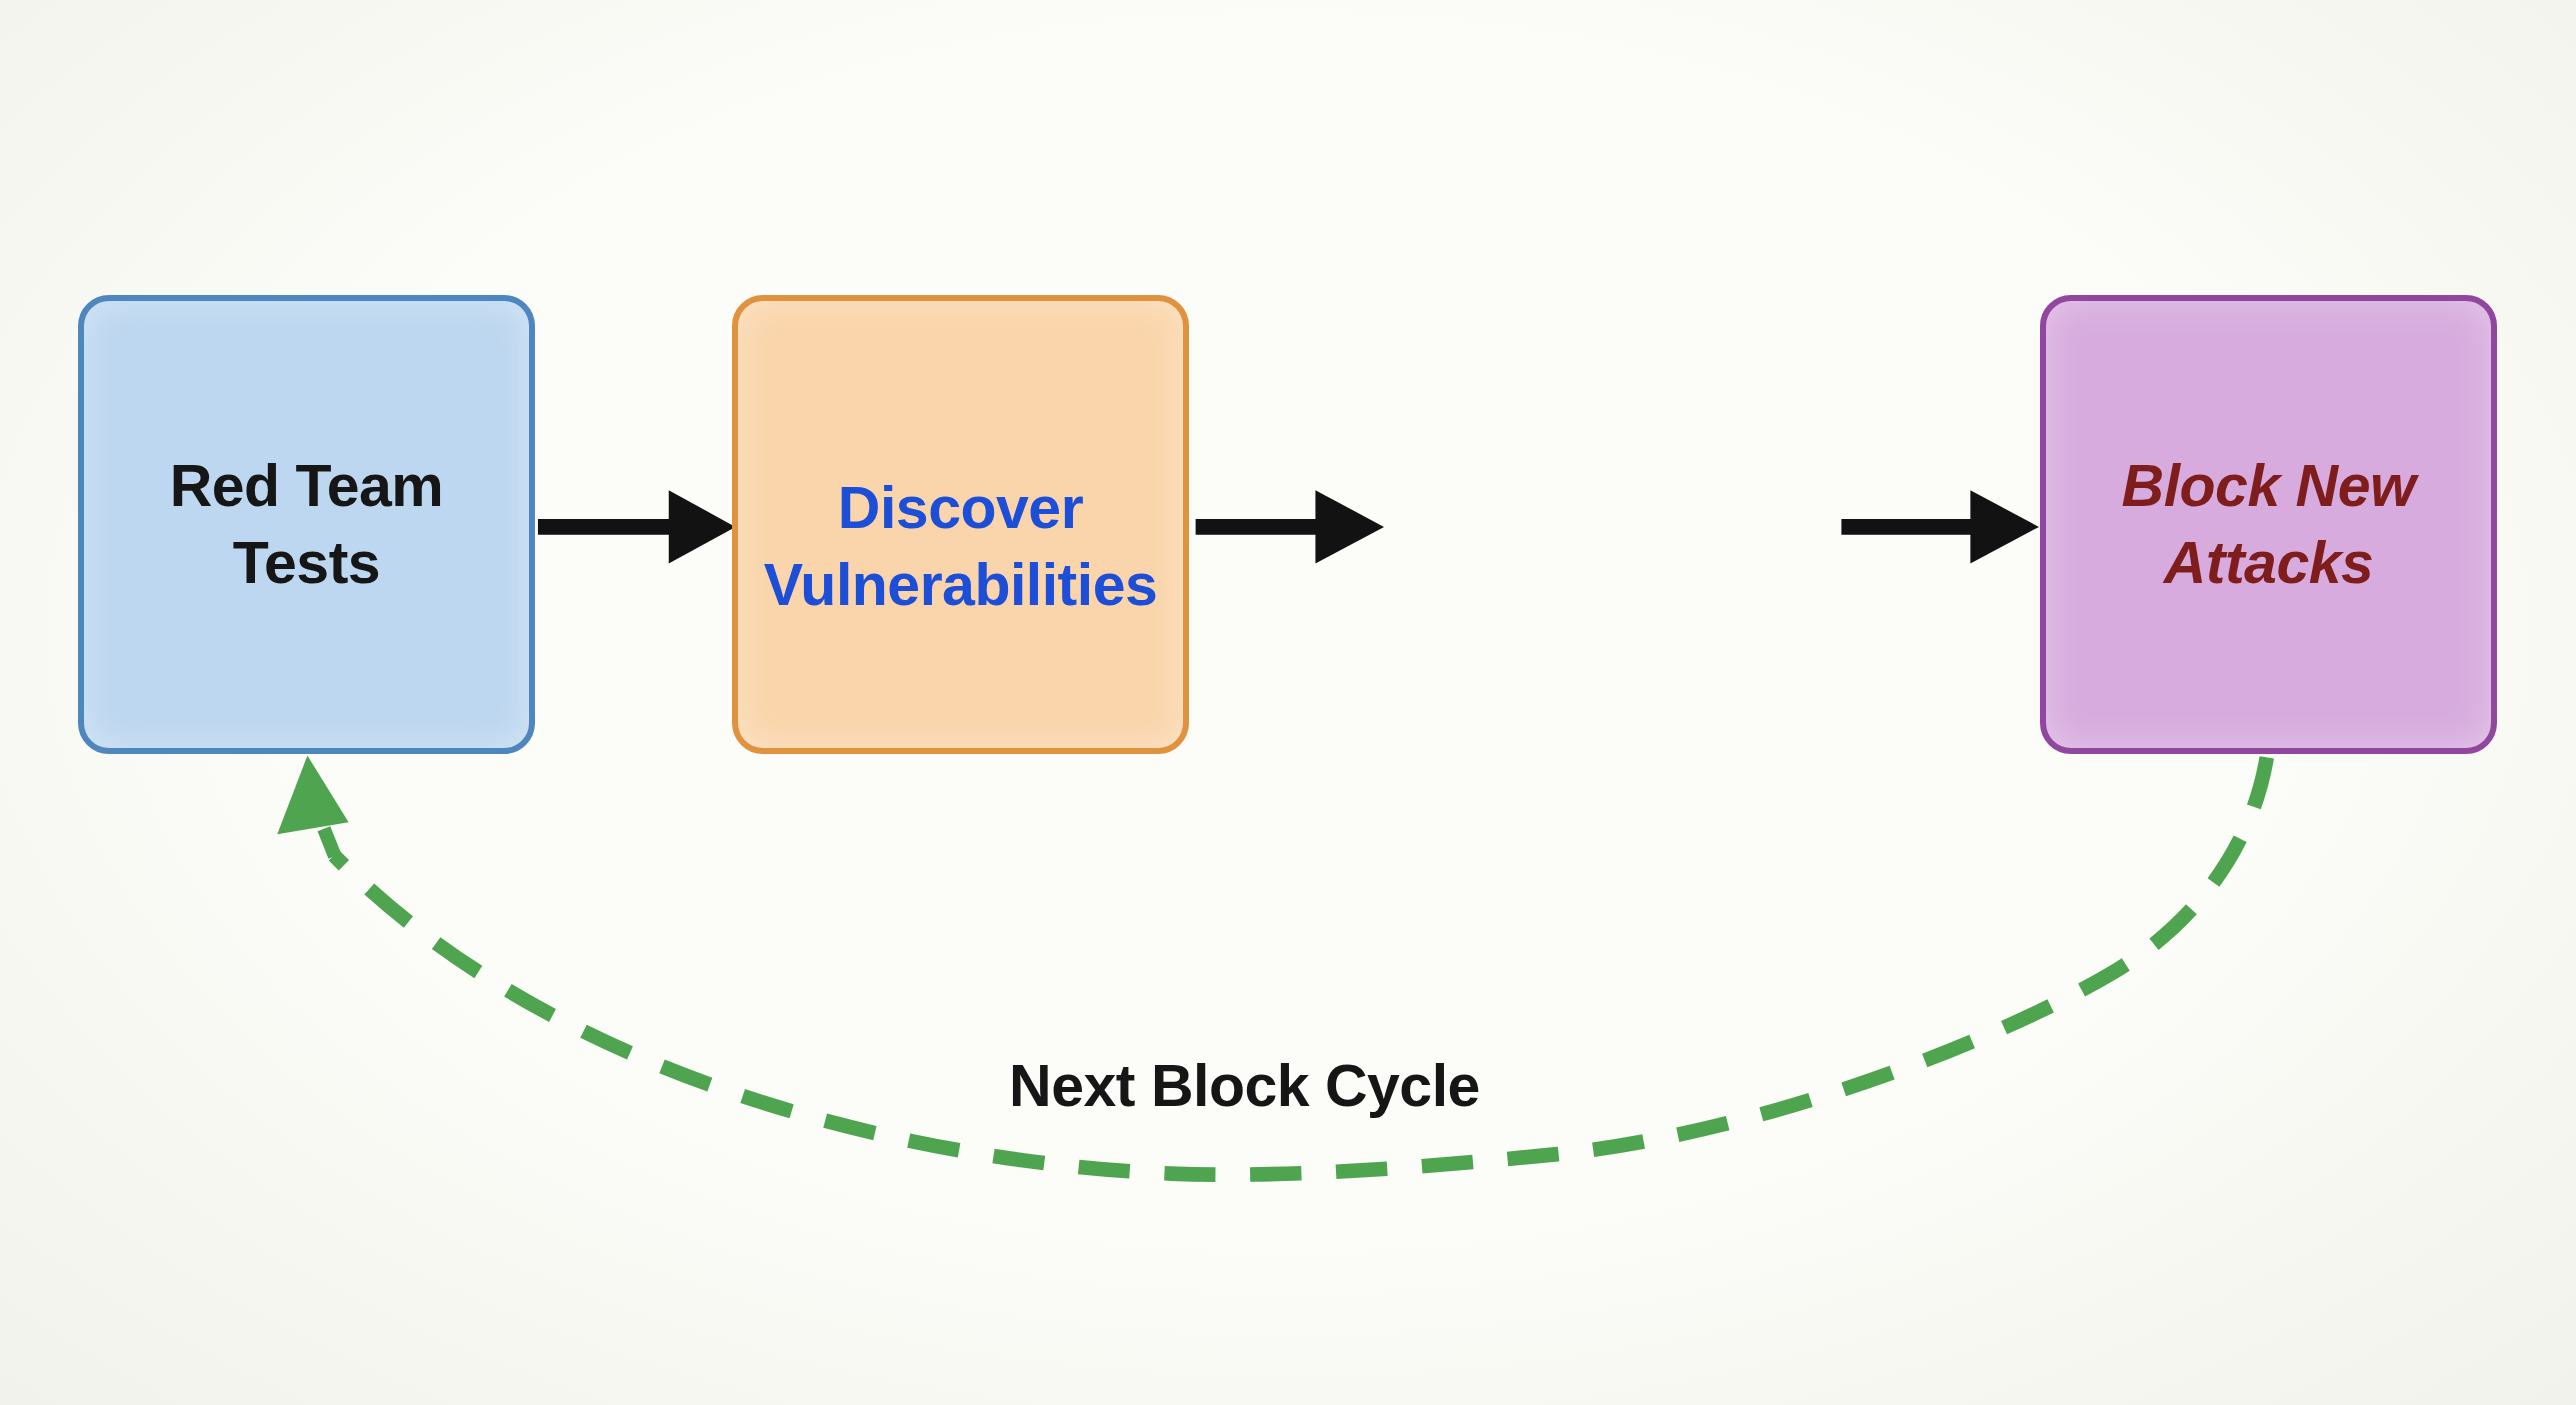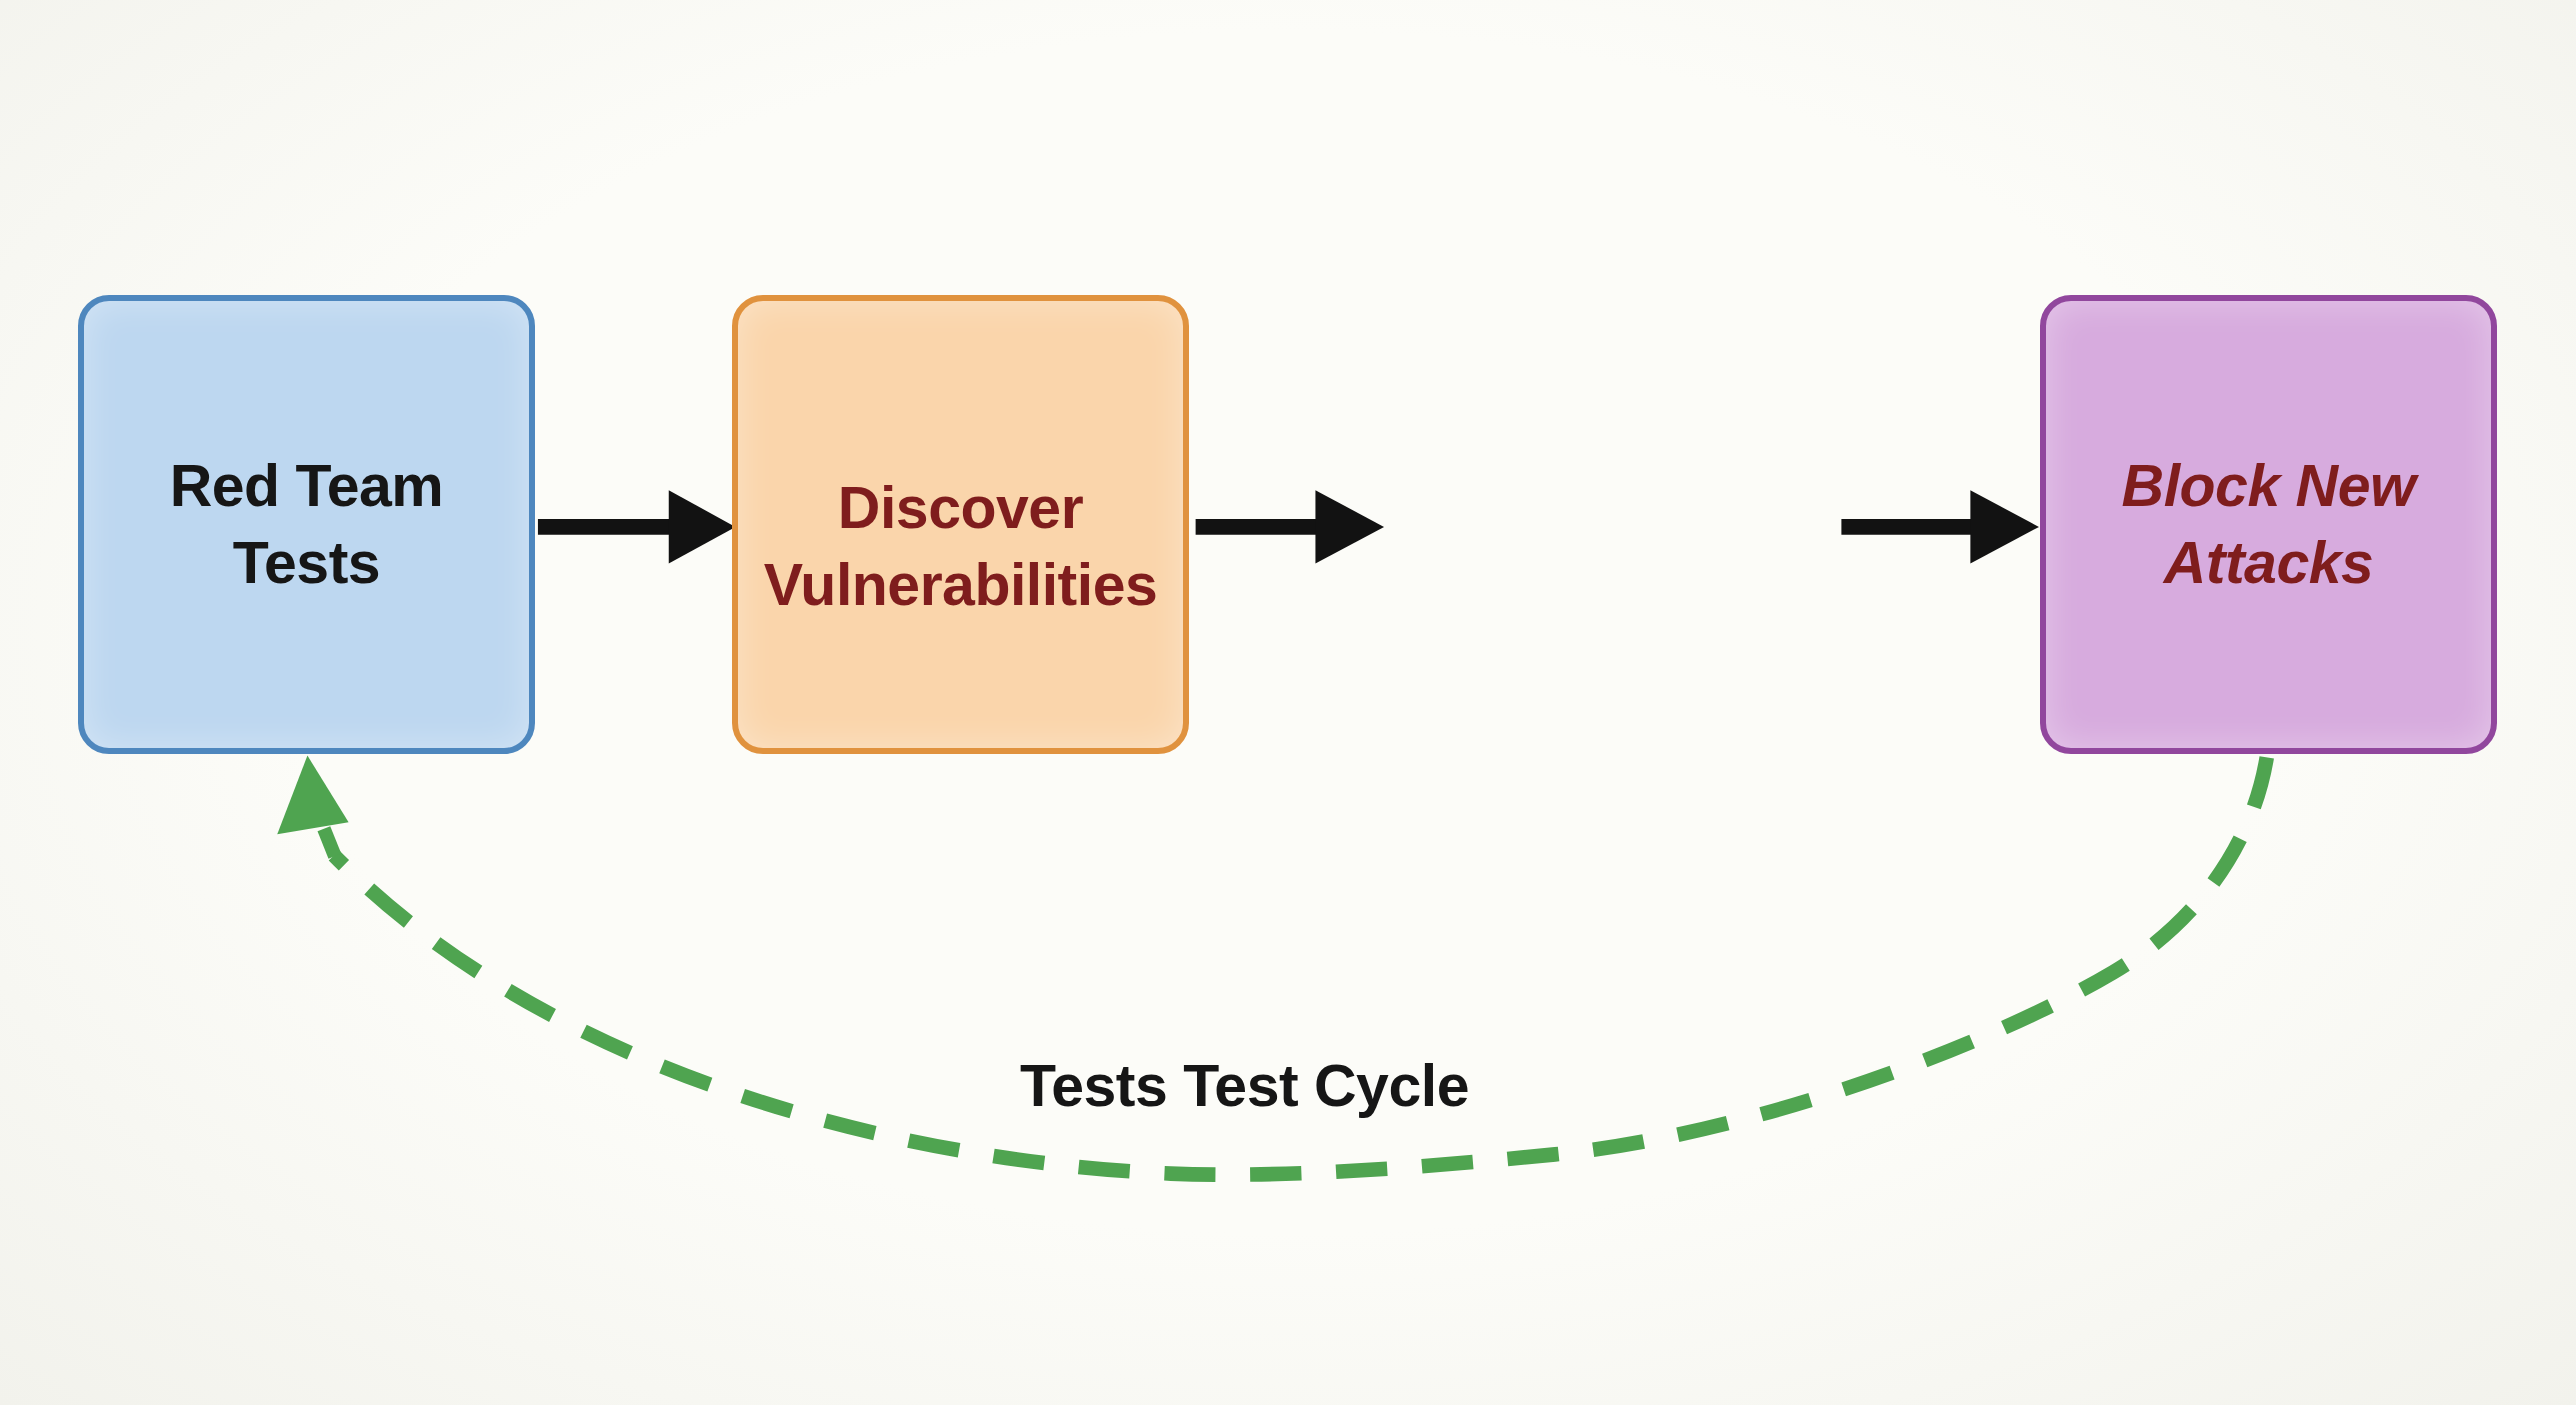--- a/index.html
+++ b/index.html
@@ -91,26 +91,26 @@
       <polygon points="336,826 303,912 381,899" style="fill: rgb(79, 164, 80);"></polygon>
     </g>
   </svg>
 
   <div class="node node-1" style="background-color: rgb(189, 215, 240); border-color: rgb(78, 135, 190);">
     <span class="node-label" style="color: rgb(22, 22, 22);">Red Team
 Tests</span>
   </div>
 
   <div class="node node-2" style="background-color: rgb(250, 213, 171); border-color: rgb(224, 146, 62);">
-    <span class="node-label" style="color: #7f1d1d; margin-top: 44px;">Discover
+    <span class="node-label" style="color: #1d4ed8; margin-top: 44px;">Discover
 Vulnerabilities</span>
   </div>
 
 
   <div class="node node-4" style="background-color: rgb(215, 171, 222); border-color: rgb(145, 71, 157);">
     <span class="node-label" style="color: #7f1d1d; font-style: italic;">Block New
 Attacks</span>
   </div>
 
-  <div class="cycle-label" style="color: rgb(22, 22, 22);">Tests Test Cycle</div>
+  <div class="cycle-label" style="color: rgb(22, 22, 22);">Next Block Cycle</div>
 
 </div>
 
 
 </body></html>

